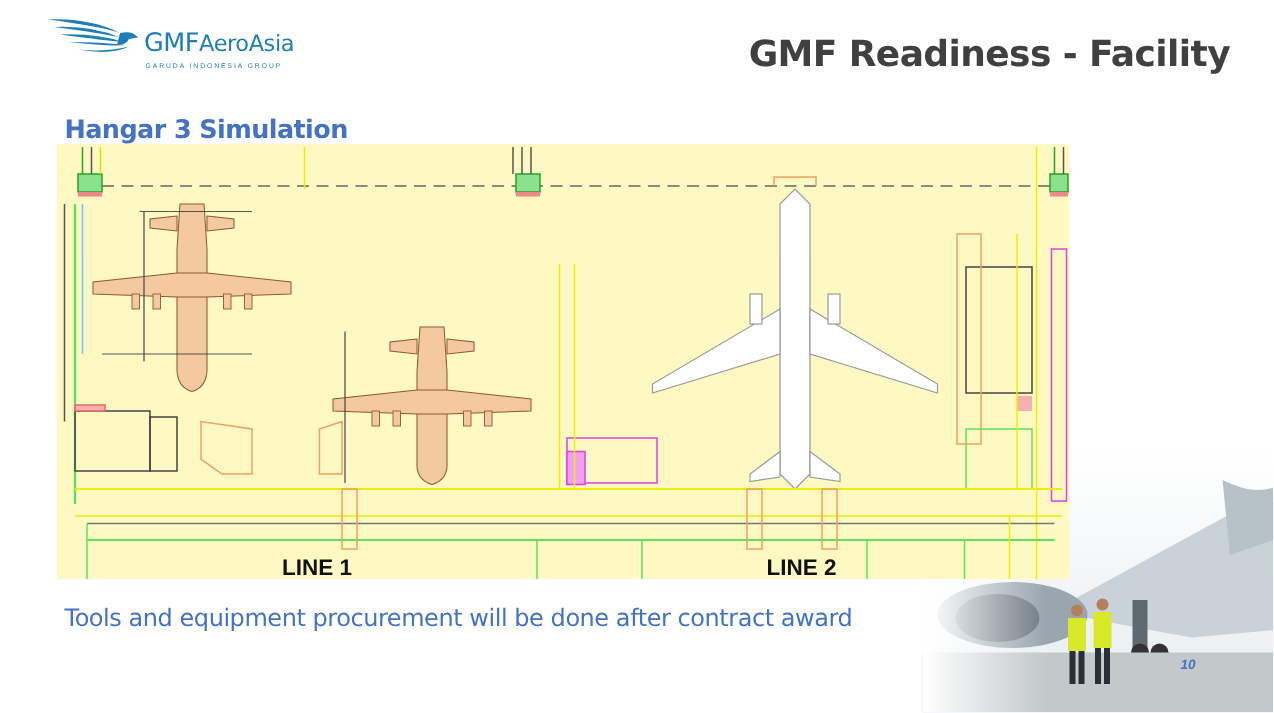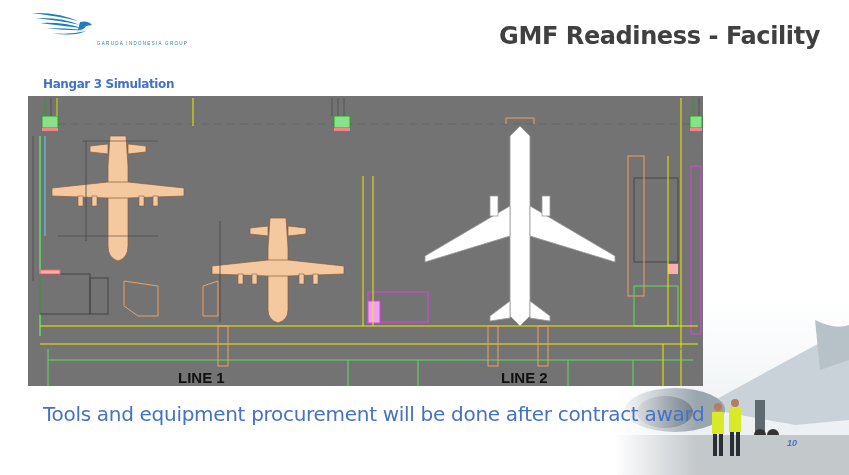--- a/index.html
+++ b/index.html
@@ -3,39 +3,42 @@
 <meta charset="utf-8">
 <style>
   html, body { margin: 0; padding: 0; background: #ffffff; }
   body { width: 849px; height: 475px; position: relative; overflow: hidden; font-family: "Liberation Sans", sans-serif; }
   .logo { position: absolute; left: 30px; top: 10px; width: 170px; height: 40px; }
   .logo svg { position: absolute; left: 0; top: 0; }
   .logo-name { position: absolute; left: 66px; top: 9px; color: #1d7fb5; font-size: 15px; font-family: "DejaVu Sans", sans-serif; letter-spacing: -0.3px; }
   .logo-name .big { font-size: 17px; }
   .logo-sub { position: absolute; left: 67px; top: 31px; color: #2a7fb2; font-size: 4.5px; letter-spacing: 1.3px; white-space: nowrap; }
   .title { position: absolute; right: 29px; top: 22px; font-size: 24px; font-weight: bold; color: #404040; font-family: "DejaVu Sans", sans-serif; letter-spacing: -0.4px; }
-  .subtitle { position: absolute; left: 43px; top: 77px; font-size: 12px; font-weight: bold; color: #4472c4; font-family: "DejaVu Sans", sans-serif; letter-spacing: -0.4px; }
+  .subtitle { position: absolute; left: 43px; top: 77px; font-size: 17px; font-weight: bold; color: #4472c4; font-family: "DejaVu Sans", sans-serif; letter-spacing: -0.4px; }
   .photo { position: absolute; left: 615px; top: 300px; width: 234px; height: 175px; }
-  .drawing { position: absolute; left: 28px; top: 96px; width: 675px; height: 290px; background: #737373; }
-  .caption { position: absolute; left: 43px; top: 402px; font-size: 20px; color: #4472c4; font-family: "DejaVu Sans", sans-serif; letter-spacing: -0.3px; }
+  .drawing { position: absolute; left: 38px; top: 96px; width: 675px; height: 290px; background: #fef9c3; }
+  .caption { position: absolute; left: 43px; top: 402px; font-size: 16px; color: #4472c4; font-family: "DejaVu Sans", sans-serif; letter-spacing: -0.3px; }
   .page-num { position: absolute; left: 775px; top: 438px; font-size: 9px; font-weight: bold; font-style: italic; color: #4472c4; margin-left: 12px; }
   .line-label { font-family: "Liberation Sans", sans-serif; font-weight: bold; font-size: 15px; fill: #111; }
 </style>
 </head>
 <body>
 
 <div class="logo">
   <svg width="62" height="30" viewBox="0 0 62 30">
     <path d="M2 3 Q30 2 50 12 Q40 8 2 3Z" fill="#1d7fb5"></path>
     <path d="M6 8 Q32 7 50 15 Q38 12 6 8Z" fill="#1d7fb5"></path>
     <path d="M10 13 Q34 12 52 18 Q40 17 10 13Z" fill="#1d7fb5"></path>
     <path d="M16 18 Q36 18 54 20 Q42 21 16 18Z" fill="#1d7fb5"></path>
     <path d="M22 23 Q40 25 56 21 Q44 27 22 23Z" fill="#1d7fb5"></path>
     <path d="M50 12 Q58 10 62 15 L56 16 Q54 20 48 20Z" fill="#1d7fb5"></path>
   </svg>
+  <div class="logo-name">
+    <span class="big">GMF</span><span>AeroAsia</span>
+  </div>
   <div class="logo-sub">GARUDA INDONESIA GROUP</div>
 </div>
 
 <div class="title">GMF Readiness - Facility</div>
 <div class="subtitle">Hangar 3 Simulation</div>
 
 <div class="photo">
   <svg width="234" height="175" viewBox="0 0 234 175">
     <defs>
       <linearGradient id="sky" x1="0" y1="0" x2="0" y2="1">

